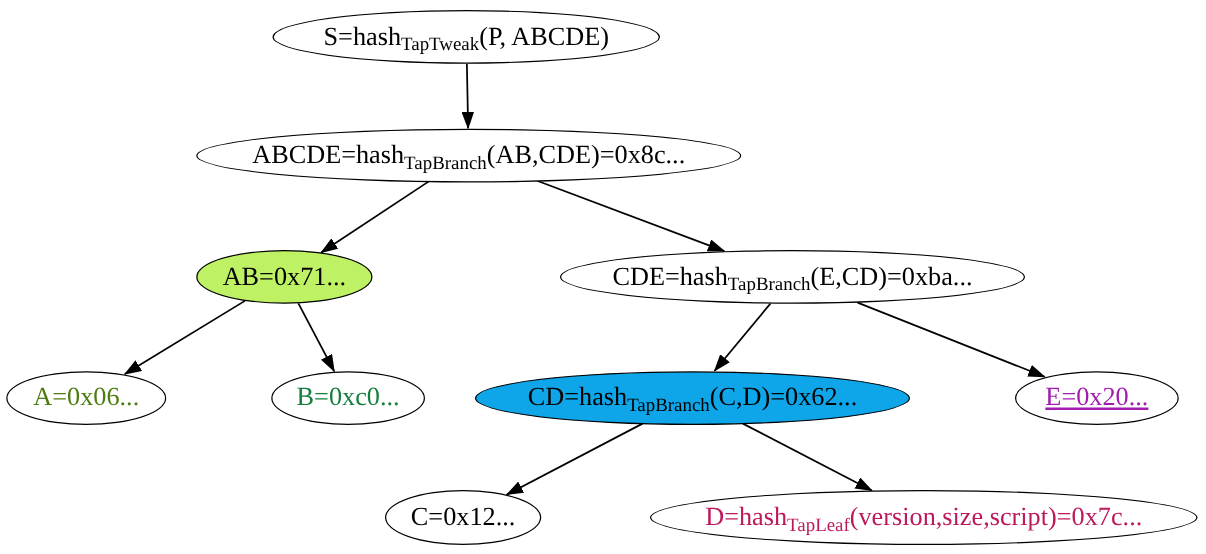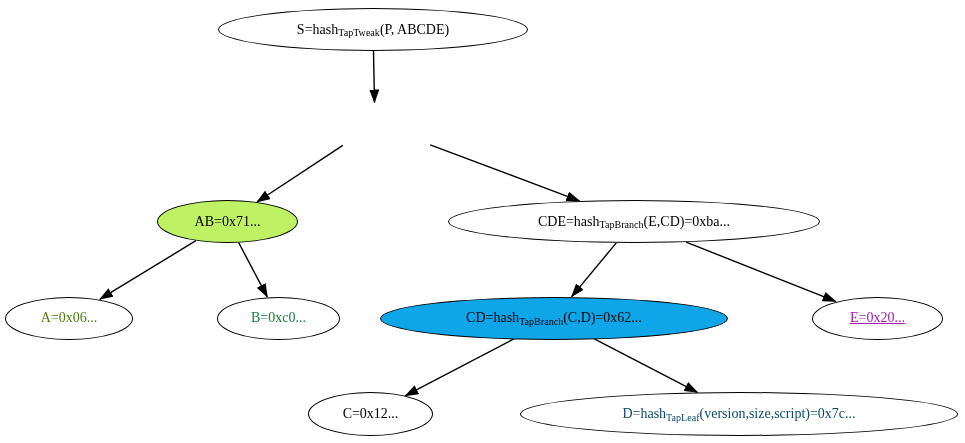--- a/index.html
+++ b/index.html
@@ -34,21 +34,21 @@
     box-sizing: border-box;
     border: 1.6px solid #000000;
     border-radius: 50%;
     background: #ffffff;
     display: flex;
     align-items: center;
     justify-content: center;
     white-space: nowrap;
   }
   .node .label {
-    font-size: 14px;
+    font-size: 21px;
     color: #000000;
     line-height: 1;
     letter-spacing: 0;
   }
   .node .label .sub {
     font-size: 0.72em;
     position: relative;
     top: 0.28em;
   }
 </style>
@@ -69,20 +69,23 @@
       <line x1="238.7" y1="242.7" x2="267.3" y2="296.9" stroke="#000000" stroke-width="1.4" marker-end="url(#arrowhead)"></line>
       <line x1="616.3" y1="242.9" x2="571.7" y2="296.6" stroke="#000000" stroke-width="1.4" marker-end="url(#arrowhead)"></line>
       <line x1="686.1" y1="242.1" x2="835.7" y2="301.4" stroke="#000000" stroke-width="1.4" marker-end="url(#arrowhead)"></line>
       <line x1="514.0" y1="338.9" x2="405.4" y2="395.7" stroke="#000000" stroke-width="1.4" marker-end="url(#arrowhead)"></line>
       <line x1="594.3" y1="338.9" x2="697.4" y2="392.4" stroke="#000000" stroke-width="1.4" marker-end="url(#arrowhead)"></line>
     </svg>
   <div id="node-layer">
       <div class="node" style="left: 218px; top: 8px; width: 310px; height: 43px; border-color: rgb(0, 0, 0); background: rgb(255, 255, 255);">
         <span class="label" style="color: rgb(0, 0, 0);"><span>S=hash</span><span class="sub">TapTweak</span><span>(P, ABCDE)</span></span>
       </div>
+      <div class="node" style="left: 157px; top: 102.5px; width: 436px; height: 43px; border-color: rgb(0, 0, 0); background: rgb(255, 255, 255);">
+        <span class="label" style="color: rgb(0, 0, 0);"><span>ABCDE=hash</span><span class="sub">TapBranch</span><span>(AB,CDE)=0x8c...</span></span>
+      </div>
       <div class="node" style="left: 157px; top: 200px; width: 141px; height: 43px; border-color: rgb(0, 0, 0); background: #bef264;">
         <span class="label" style="color: rgb(0, 0, 0);"><span>AB=0x71...</span><span class="sub"></span><span></span></span>
       </div>
       <div class="node" style="left: 448px; top: 200px; width: 372px; height: 43px; border-color: rgb(0, 0, 0); background: rgb(255, 255, 255);">
         <span class="label" style="color: rgb(0, 0, 0);"><span>CDE=hash</span><span class="sub">TapBranch</span><span>(E,CD)=0xba...</span></span>
       </div>
       <div class="node" style="left: 5px; top: 296.5px; width: 128px; height: 43px; border-color: rgb(0, 0, 0); background: rgb(255, 255, 255);">
         <span class="label" style="color: #4d7c0f;"><span>A=0x06...</span><span class="sub"></span><span></span></span>
       </div>
       <div class="node" style="left: 217px; top: 296.5px; width: 123px; height: 43px; border-color: rgb(0, 0, 0); background: rgb(255, 255, 255);">
@@ -91,16 +94,16 @@
       <div class="node" style="left: 380px; top: 296.5px; width: 348px; height: 43px; border-color: rgb(0, 0, 0); background: #0ea5e9;">
         <span class="label" style="color: rgb(0, 0, 0);"><span>CD=hash</span><span class="sub">TapBranch</span><span>(C,D)=0x62...</span></span>
       </div>
       <div class="node" style="left: 812px; top: 296.5px; width: 131px; height: 43px; border-color: rgb(0, 0, 0); background: rgb(255, 255, 255);">
         <span class="label" style="color: #a21caf; text-decoration: underline;"><span>E=0x20...</span><span class="sub"></span><span></span></span>
       </div>
       <div class="node" style="left: 308px; top: 392px; width: 125px; height: 44px; border-color: rgb(0, 0, 0); background: rgb(255, 255, 255);">
         <span class="label" style="color: rgb(0, 0, 0);"><span>C=0x12...</span><span class="sub"></span><span></span></span>
       </div>
       <div class="node" style="left: 520px; top: 392px; width: 438px; height: 44px; border-color: rgb(0, 0, 0); background: rgb(255, 255, 255);">
-        <span class="label" style="color: #0c4a6e;"><span>D=hash</span><span class="sub">TapLeaf</span><span>(version,size,script)=0x7c...</span></span>
+        <span class="label" style="color: #be185d;"><span>D=hash</span><span class="sub">TapLeaf</span><span>(version,size,script)=0x7c...</span></span>
       </div>
     </div>
 </div>
 
 </body></html>

